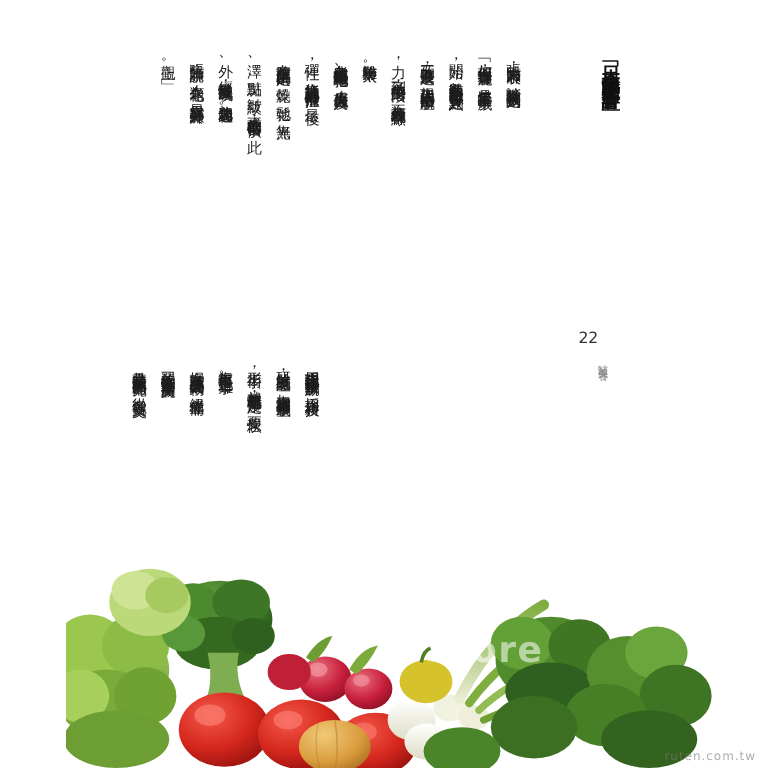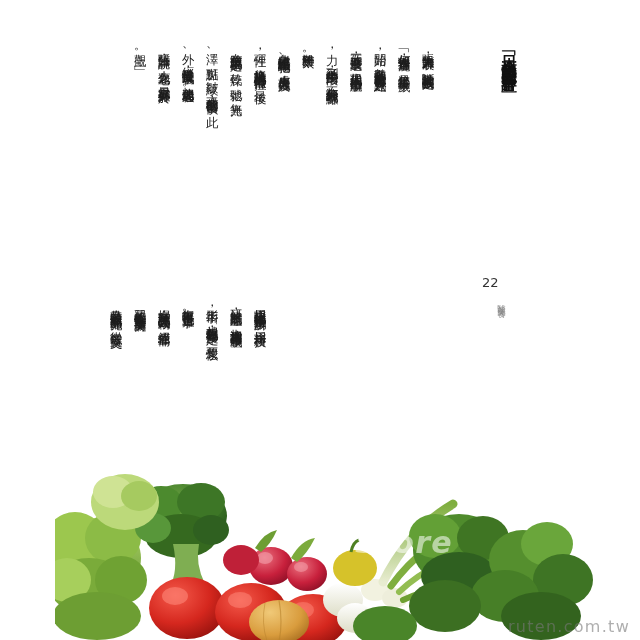--- a/index.html
+++ b/index.html
@@ -101,21 +101,20 @@
   }
 
   
   #photo {
     position: absolute;
     left: 55px;
     top: 440px;
     width: 540px;
     height: 200px;
     overflow: hidden;
-    font-style: italic;
   }
   #photo-canvas {
     position: absolute;
     left: 0; top: 0;
     width: 540px;
     height: 200px;
     background: #ffffff;
   }
 
   
@@ -125,21 +124,21 @@
     bottom: 4px;
     text-align: right;
     color: rgba(120,120,120,0.55);
     font-size: 22px;
     font-weight: bold;
     letter-spacing: 0.02em;
     line-height: 1.05;
     pointer-events: none;
   }
   #watermark .wm-sub {
-    font-size: 16px;
+    font-size: 10px;
     font-weight: normal;
     letter-spacing: 0.08em;
     color: rgba(120,120,120,0.6);
   }
   #watermark-center {
     position: absolute;
     left: 300px;
     bottom: 80px;
     color: rgba(255,255,255,0.55);
     font-size: 30px;

